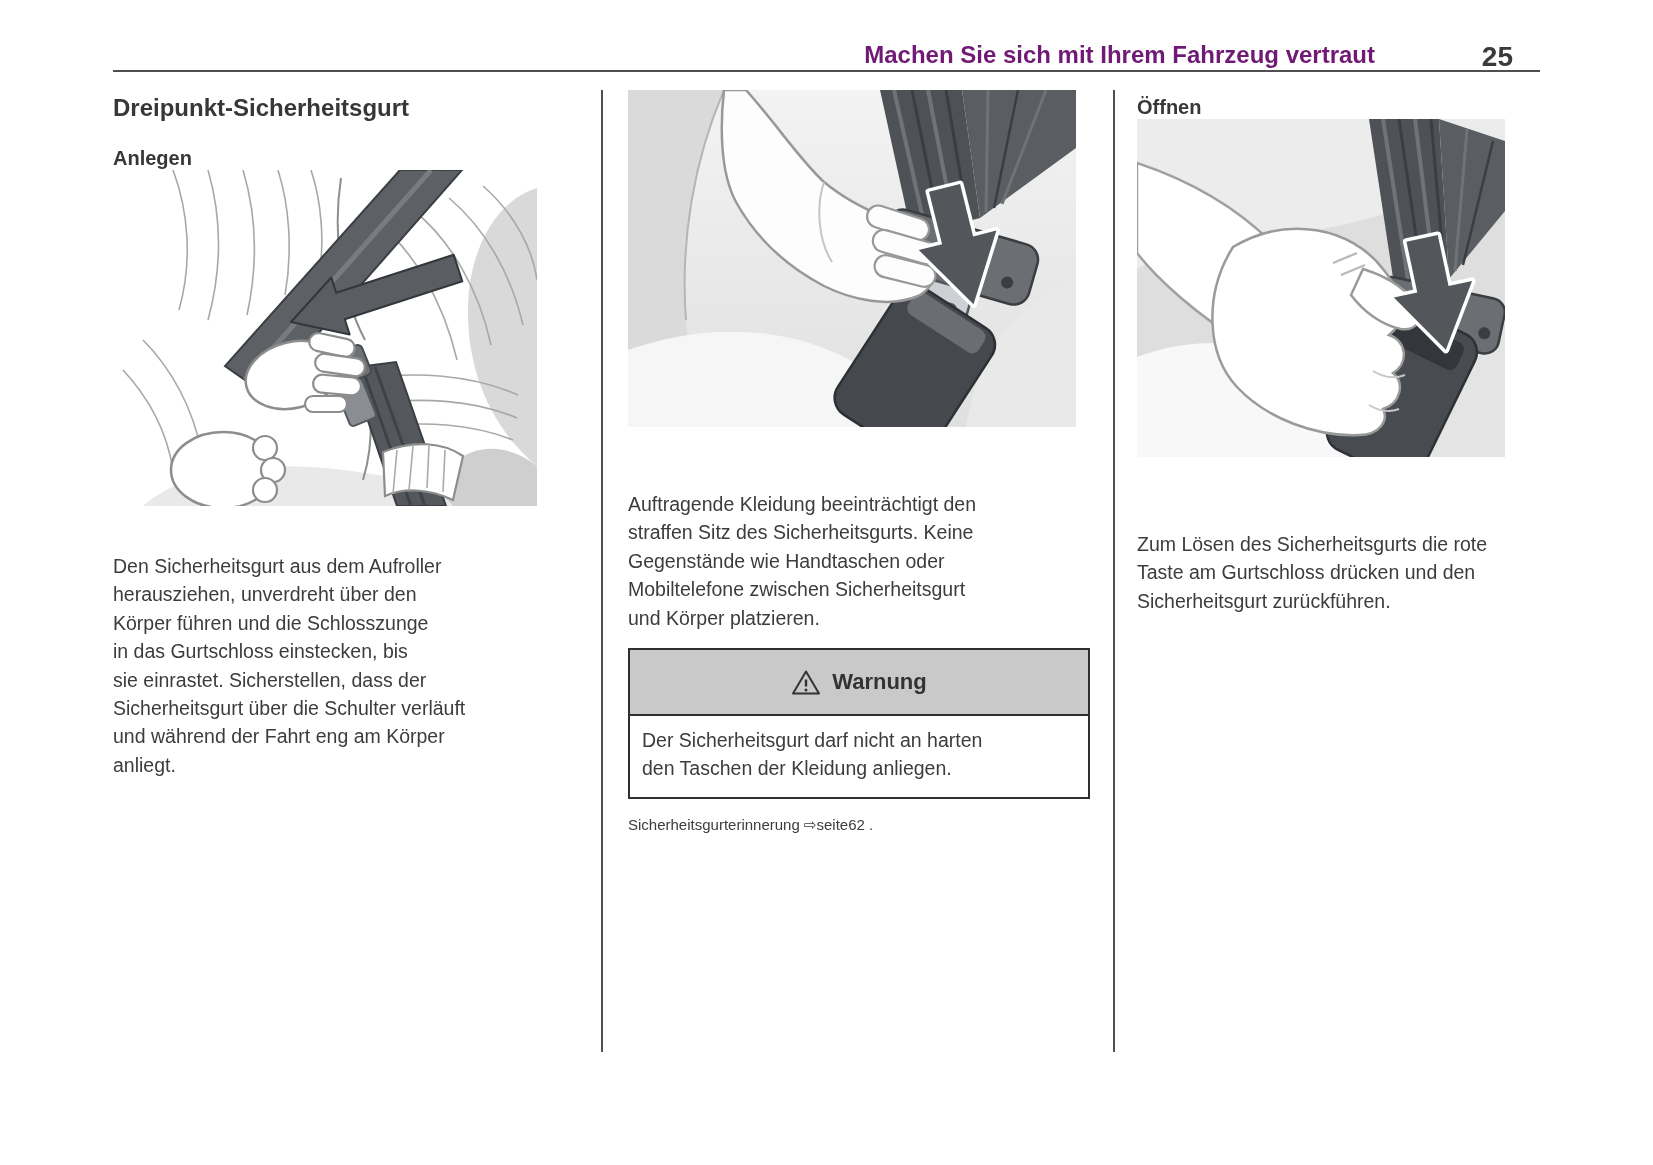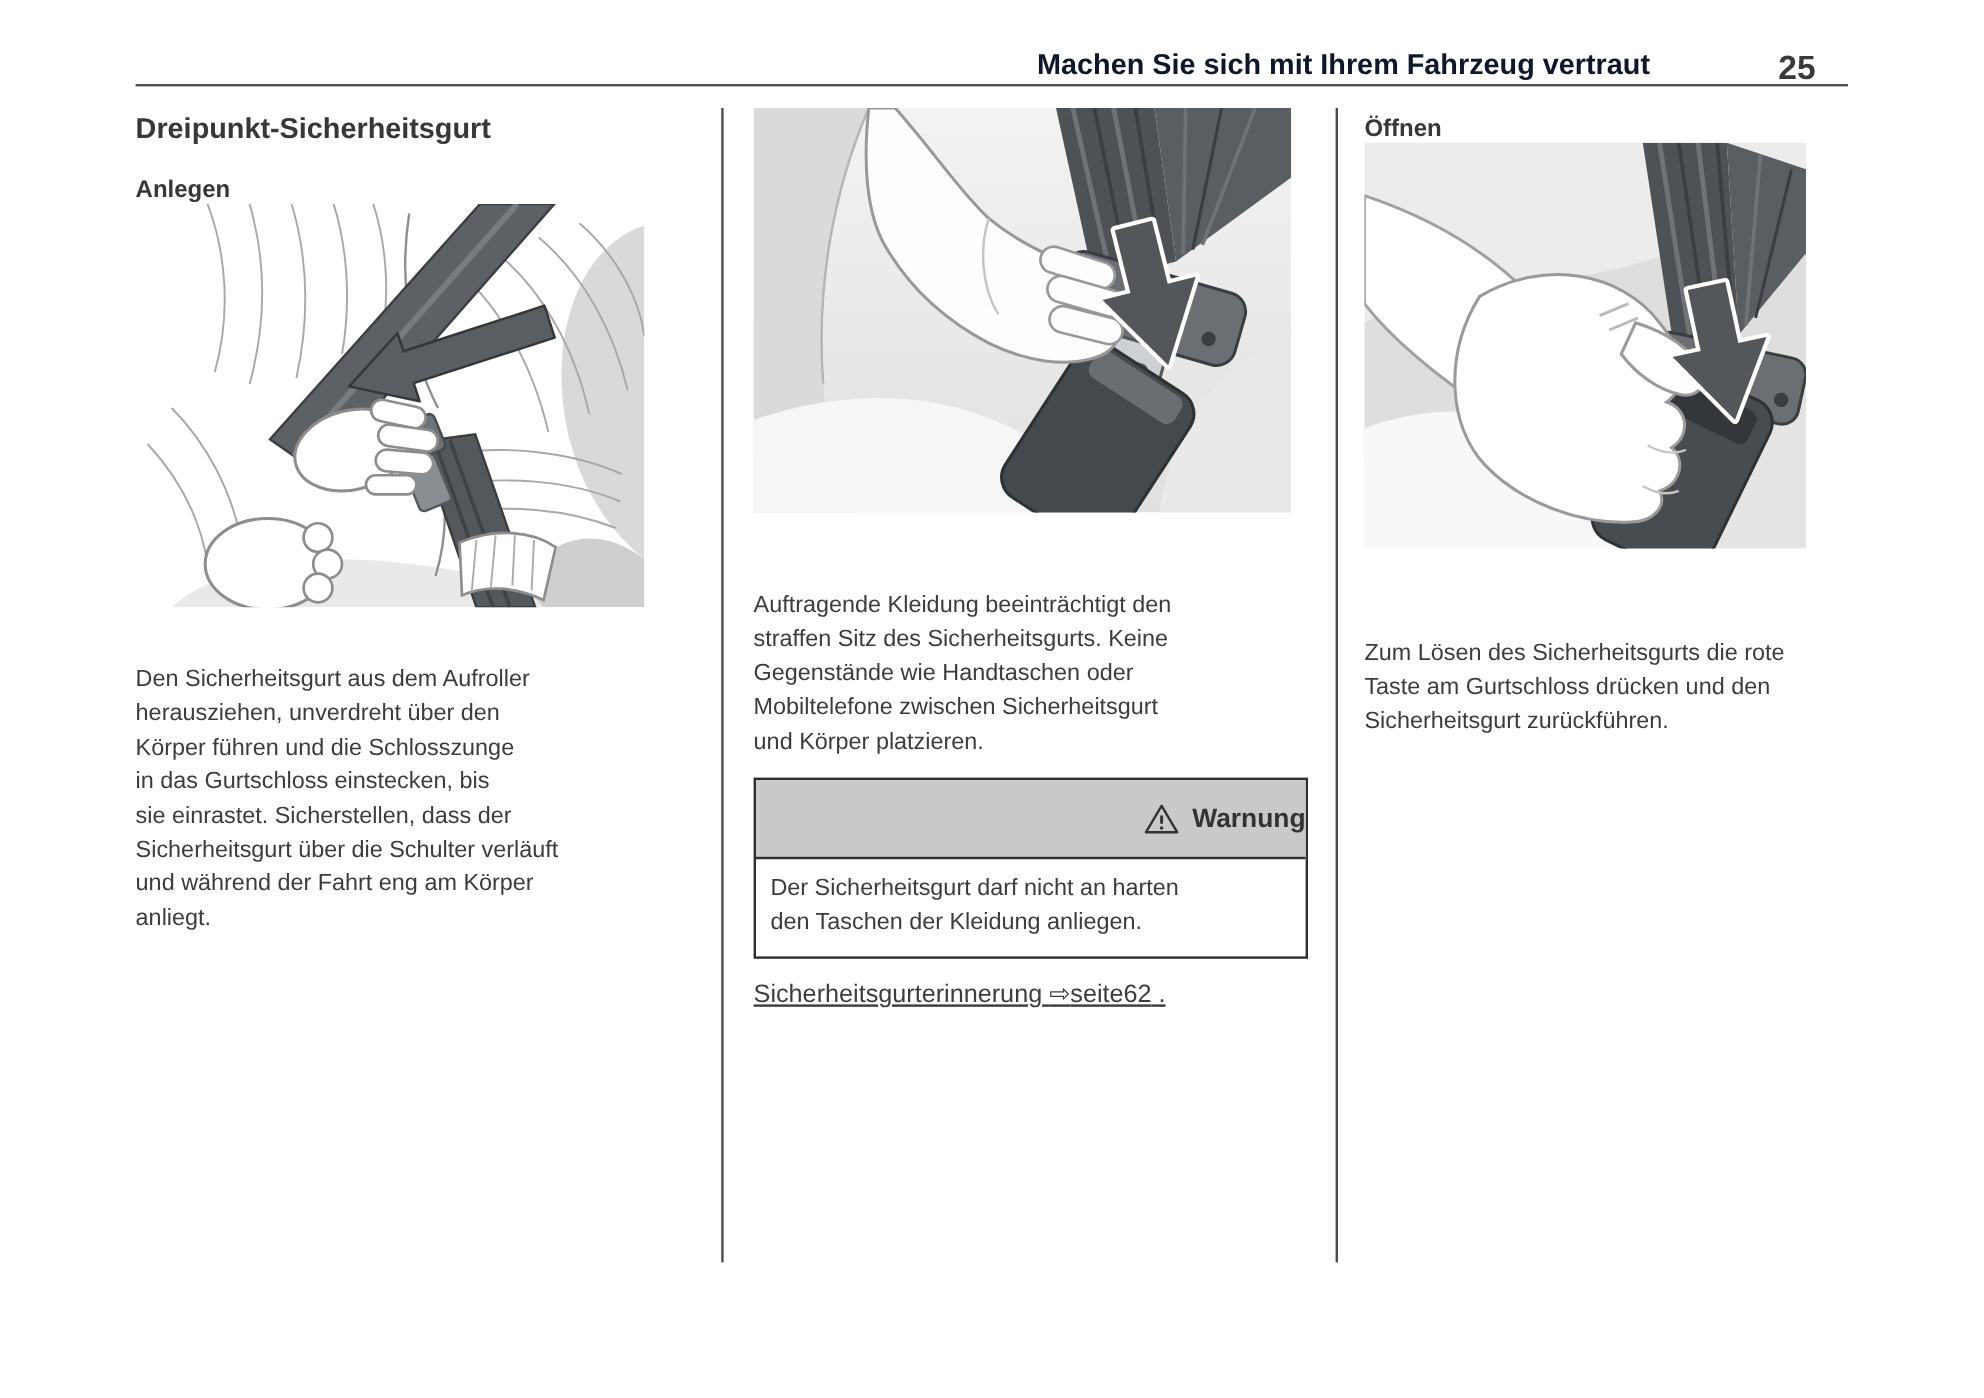--- a/index.html
+++ b/index.html
@@ -1,21 +1,21 @@
 <!DOCTYPE html>
 <html><head>
 <meta charset="utf-8">
 <style>
   html,body { margin:0; padding:0; background:#ffffff; }
   .page {
     position:relative; width:1653px; height:1165px; background:#ffffff;
     font-family:"Liberation Sans", sans-serif; color:#3a3a3a; overflow:hidden;
   }
   
-  .header-title { position:absolute; top:41px; right:278px; font-size:24px; font-weight:bold; color:#0f172a; white-space:nowrap; }
+  .header-title { position:absolute; top:41px; right:278px; font-size:24px; font-weight:bold; color:#701a75; white-space:nowrap; }
   .page-number  { position:absolute; top:41px; right:140px; font-size:28px; font-weight:bold; color:#3a3a3a; }
   .header-rule  { position:absolute; left:113px; top:70px; width:1427px; height:2px; background:#4f4f4f; }
   
   .divider { position:absolute; top:90px; width:2px; height:962px; background:#4f4f4f; }
   .divider-1 { left:601px; }
   .divider-2 { left:1113px; }
   
   .col { position:absolute; top:90px; }
   .col1 { left:113px;  width:432px; }
   .col2 { left:628px;  width:462px; }
@@ -30,26 +30,26 @@
   .fig2 { margin:10px 0 0 2px; width:448px; height:337px; }
   .fig3 { margin:20px 0 0 8px; width:368px; height:338px; }
 
   .body-text { font-size:19.5px; line-height:28.4px; color:#3c3c3c; }
   .col1 .body-text { margin-top:46px; }
   .col2 .body-text { margin-top:63px; }
   .col3 .body-text { margin-top:73px; }
 
   .warning-box  { margin-top:16px; border:2px solid #2f2f2f; background:#ffffff; }
   .warning-head { background:#c9c9c9; border-bottom:2px solid #2f2f2f; height:64px;
-                  display:flex; align-items:center; justify-content:flex-end; gap:11px;
+                  display:flex; align-items:center; justify-content:center; gap:11px;
                   font-size:22px; font-weight:bold; color:#333333; }
   .warning-head .warn-icon { display:inline-flex; line-height:0; }
   .warning-body { padding:10px 12px 14px 12px; font-size:19.5px; line-height:28.4px; color:#3c3c3c; }
 
-  .reference { margin-top:17px; font-size:21px; color:#3c3c3c;text-decoration:underline; }
+  .reference { margin-top:17px; font-size:15px; color:#3c3c3c; }
   .ref-link  { color:#3c3c3c; text-decoration:none; cursor:pointer; }
   .ref-arrow { font-family:"DejaVu Sans", sans-serif; }
 </style>
 </head>
 <body>
 
 <div class="page">
 
   <span class="header-title">Machen Sie sich mit Ihrem Fahrzeug vertraut</span>
   <span class="page-number">25</span>

